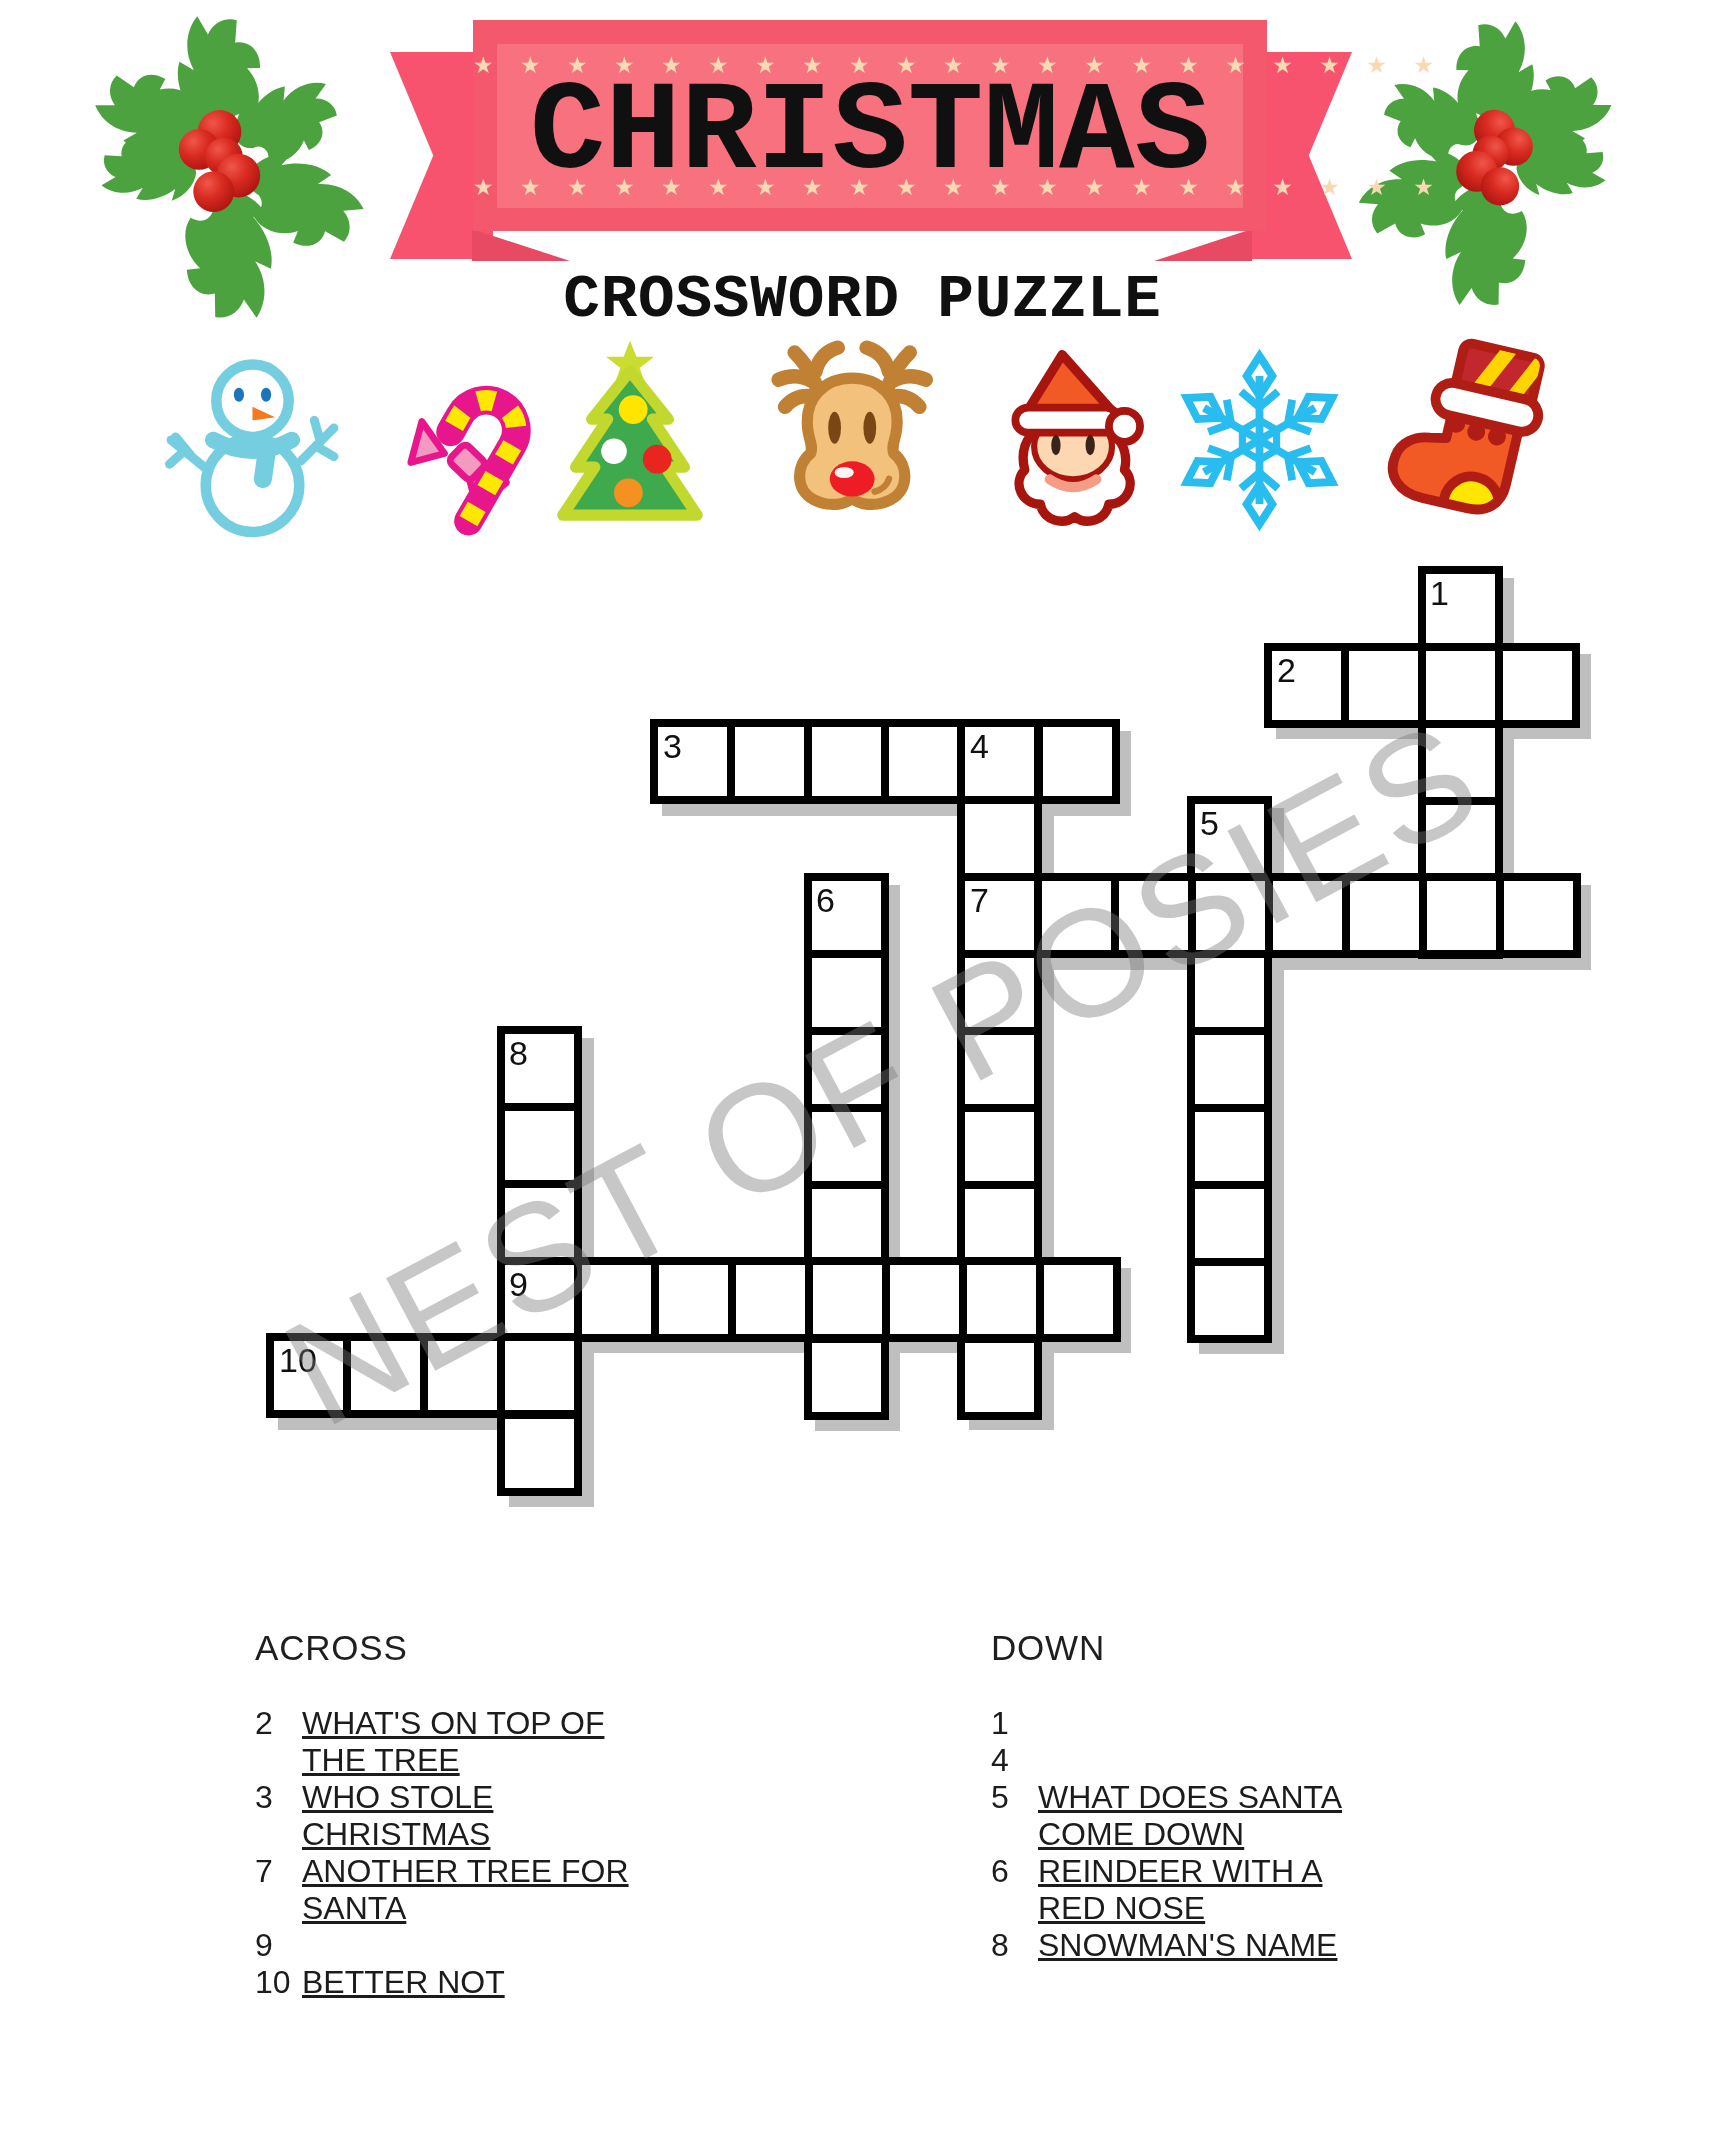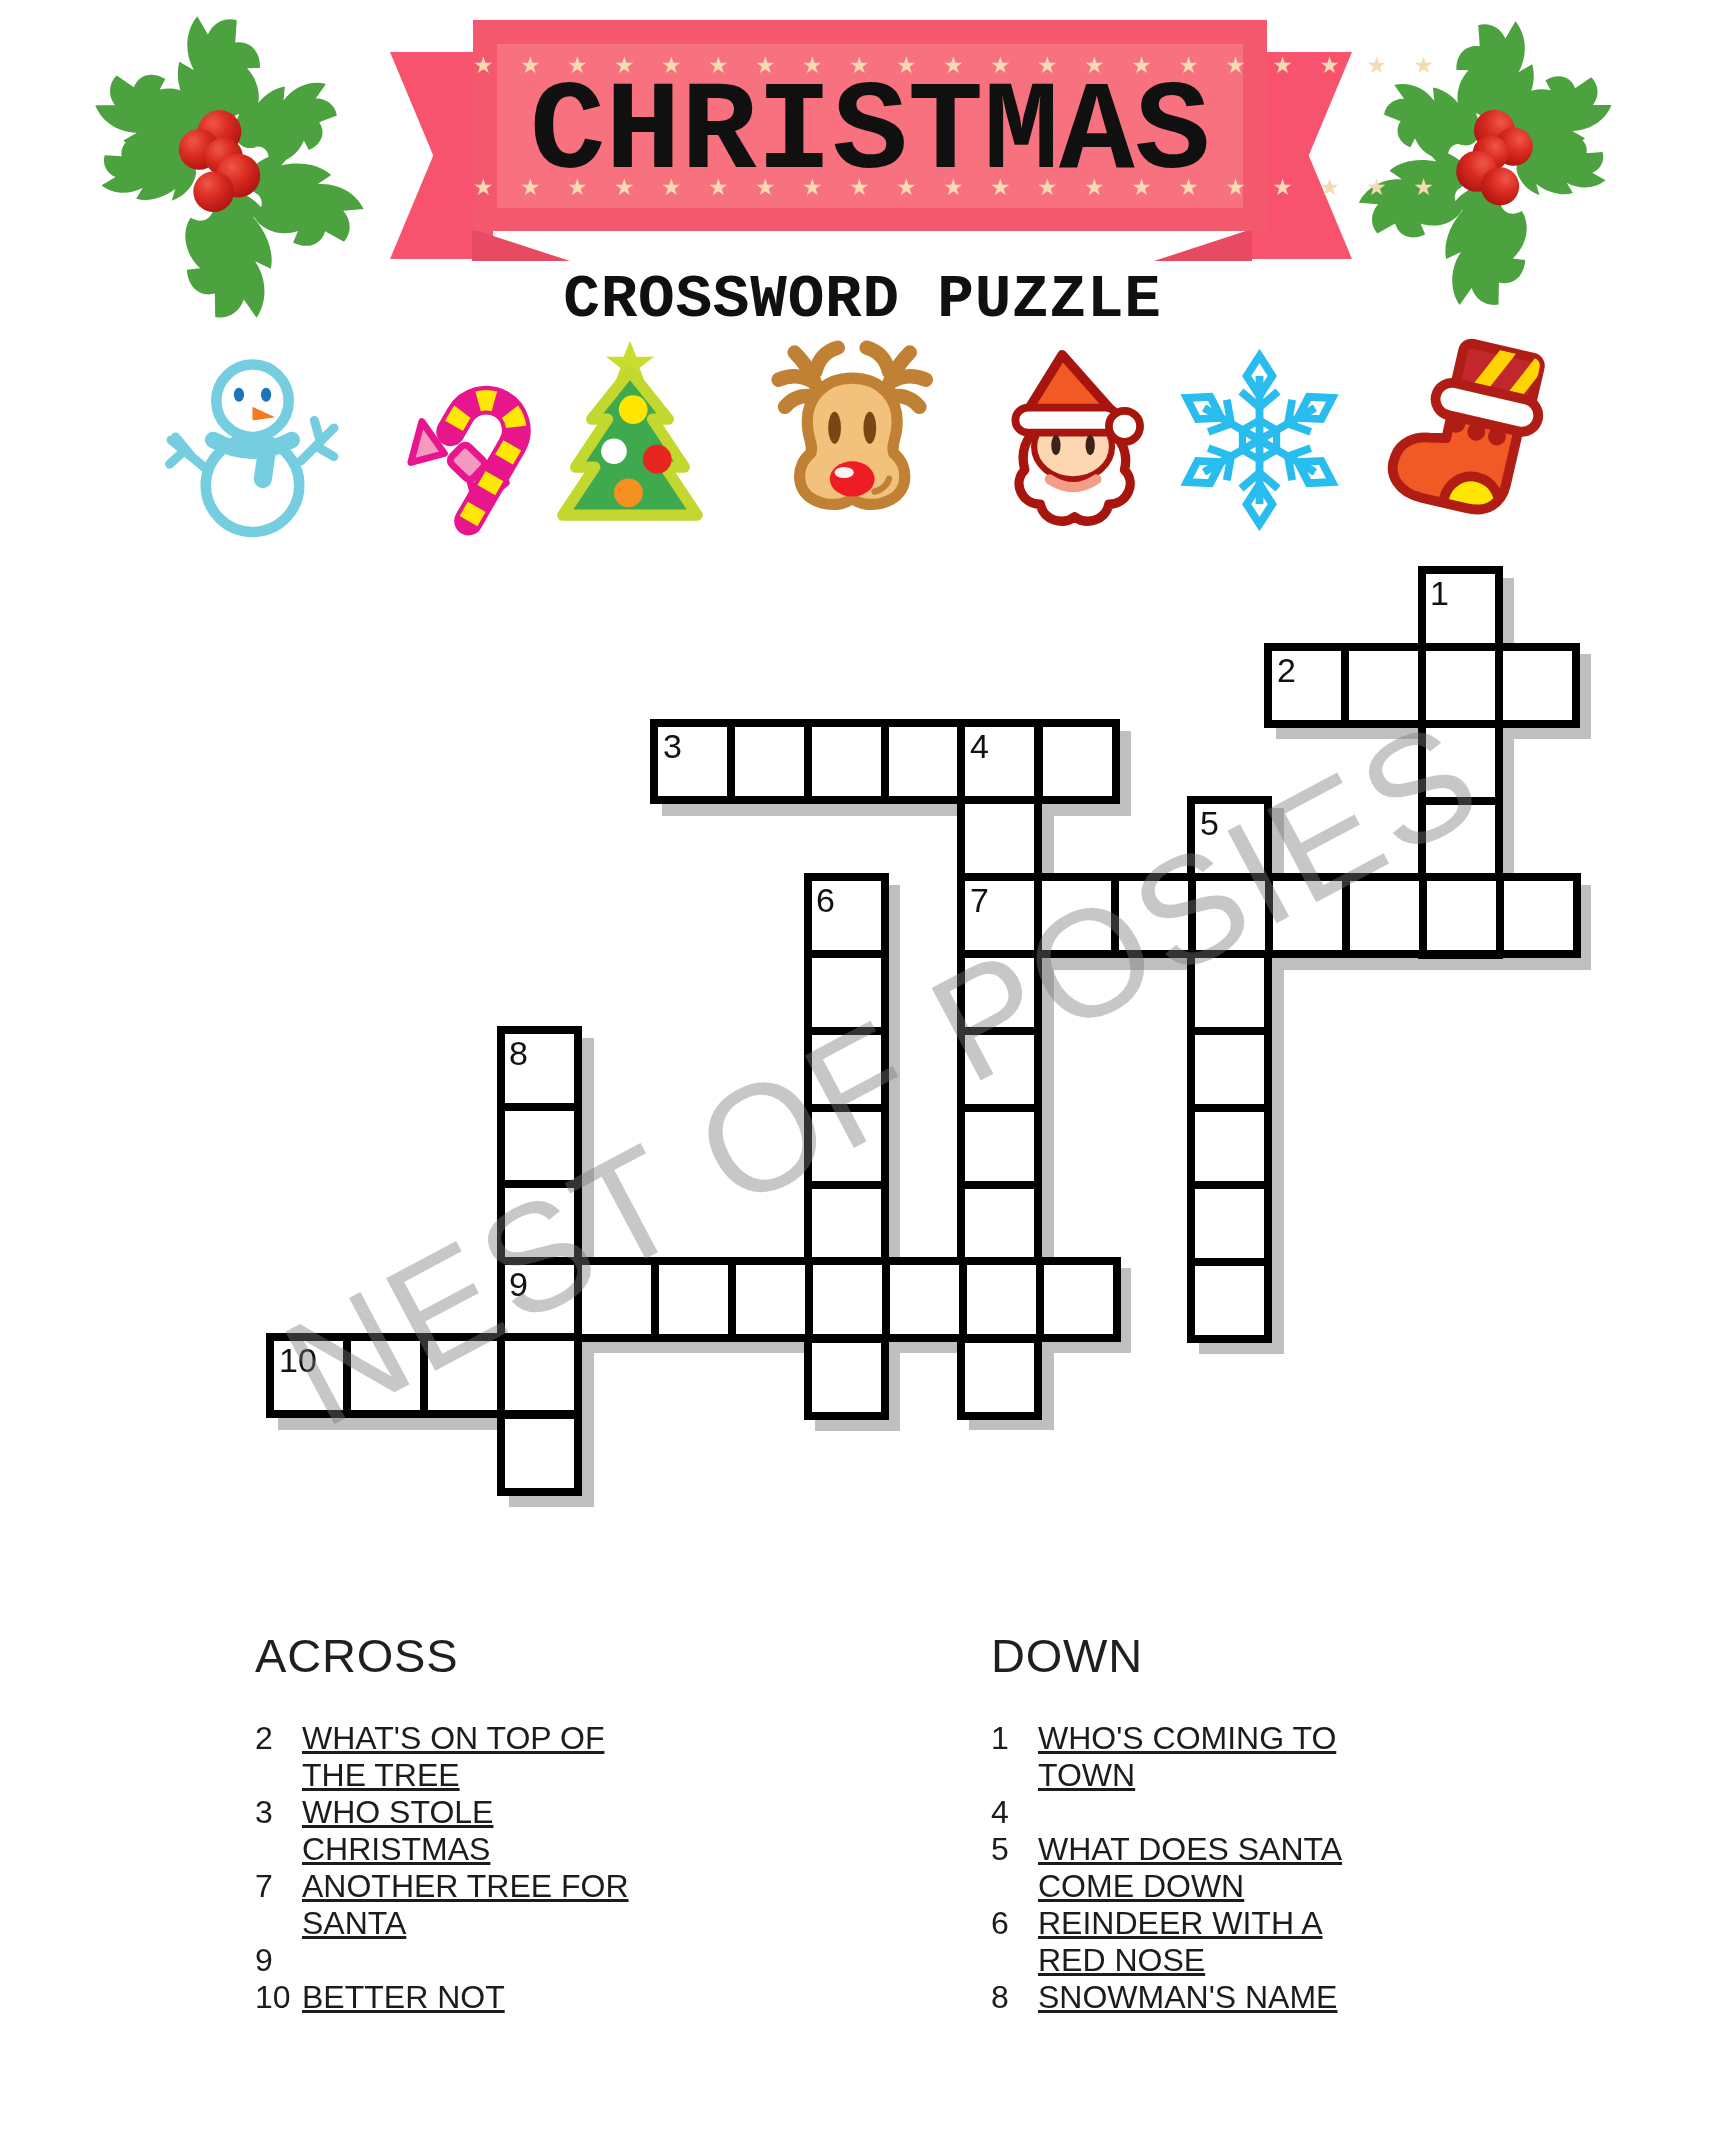--- a/index.html
+++ b/index.html
@@ -49,21 +49,21 @@
      font-family:"Liberation Sans",sans-serif;}
   .watermark{position:absolute;left:883px;top:1073px;z-index:5;
      transform:translate(-50%,-50%) rotate(-28deg);
      font-size:152px;letter-spacing:4.2px;white-space:nowrap;
      color:rgba(122,122,122,0.42);font-family:"Liberation Sans",sans-serif;}
 
   
   .clue-col{position:absolute;width:540px;}
   .clue-col.across{left:255px;top:1628px;}
   .clue-col.down{left:991px;top:1628px;}
-  .clue-header{font-size:47px;color:#1f1f1f;letter-spacing:0.8px;}
+  .clue-header{font-size:35px;color:#1f1f1f;letter-spacing:0.8px;}
   .clue-list{margin-top:37px;}
   .clue{display:flex;font-size:32px;color:#1c1c1c;line-height:37px;}
   .clue-num{width:47px;flex:0 0 47px;}
   .clue-text{white-space:pre-line;text-decoration:underline;}
 </style>
 </head>
 <body>
 
 <div class="page">
 
@@ -365,22 +365,20 @@
           <span class="clue-num">10</span>
           <span class="clue-text">BETTER NOT</span>
         </div>
       </div>
   </div>
   <div class="clue-col down">
     <div class="clue-header">DOWN</div>
     <div class="clue-list" id="down-list">
         <div class="clue">
           <span class="clue-num">1</span>
-          <span class="clue-text">WHO'S COMING TO
-TOWN</span>
         </div>
         <div class="clue">
           <span class="clue-num">4</span>
         </div>
         <div class="clue">
           <span class="clue-num">5</span>
           <span class="clue-text">WHAT DOES SANTA
 COME DOWN</span>
         </div>
         <div class="clue">

